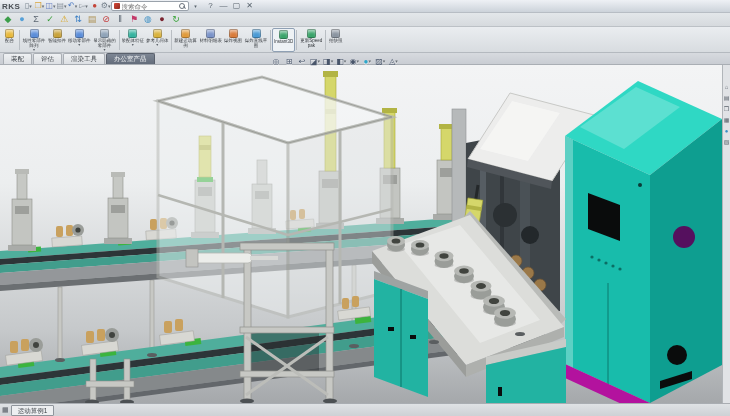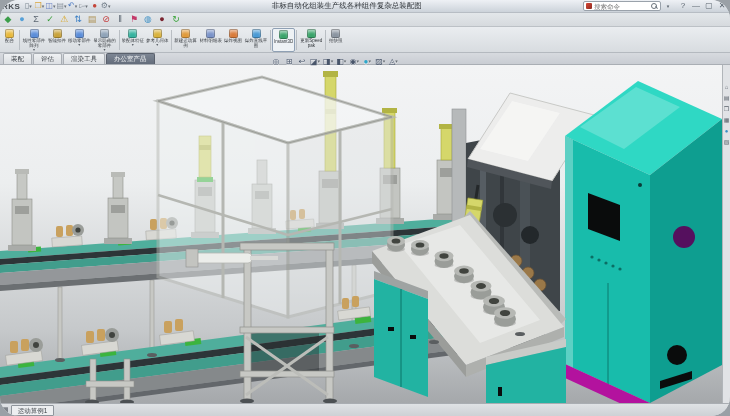--- a/index.html
+++ b/index.html
@@ -1,19 +1,19 @@
 <!DOCTYPE html>
 <html style="--teal_belt: #4fae9c; --teal_belt2: #419d8c; --belt_dark: #2d3538; --machine_teal: #18bcab; --machine_teal_light: #2fd8c4; --machine_teal_dark: #0e9e90; --cabinet_teal: #22b3a2; --magenta: #b3129e; --purple: #55105e; --aluminum: #c7c8c4; --aluminum_dark: #8f908c; --steel: #b6b9ba; --dark_body: #3f4549; --slab: #ededec; --yellow: #d5d76a; --yellow_dark: #b2b444; --green_clamp: #3cb43e; --tan: #c9a15e; --canister: #9a9d99; --canister_top: #b6b8b4; --canister_dark: #41443f;"><head>
 <meta charset="utf-8">
 <style>
   html,body{margin:0;padding:0;background:#9aa0a6;}
   *{box-sizing:border-box;}
   .app{position:relative;width:730px;height:416px;overflow:hidden;
        font-family:"Liberation Sans","DejaVu Sans",sans-serif;
-       background:#dfe3e7;user-select:none;border-radius:19px;}
+       background:#dfe3e7;user-select:none;}
   
   .titlebar{position:absolute;left:0;top:0;width:730px;height:13px;
     background:linear-gradient(#eef1f5,#ccd3da);border-bottom:1px solid #b7bdc4;
     display:flex;align-items:center;font-size:8px;color:#3c4147;}
   .logo{font-weight:bold;font-size:8px;color:#4a4f55;letter-spacing:.5px;padding:0 3px 0 2px;}
   .qat{display:flex;align-items:center;gap:1px;}
   .ico{display:inline-flex;align-items:center;justify-content:center;
        height:11px;min-width:10px;font-size:8px;line-height:1;color:#5a646e;cursor:default;}
   .ico .mini{font-size:5px;color:#6a7077;margin-left:0px;}
   .wtitle{flex:1;text-align:center;font-size:7.5px;color:#2e3338;
@@ -87,21 +87,20 @@
     <span class="qat">
         <span class="ico" style="color: rgb(125, 136, 147);">▯<span class="mini">▾</span></span>
         <span class="ico" style="color: rgb(217, 165, 60);">❒<span class="mini">▾</span></span>
         <span class="ico" style="color: rgb(111, 134, 199);">◫<span class="mini">▾</span></span>
         <span class="ico" style="color: rgb(140, 149, 158);">▤<span class="mini">▾</span></span>
         <span class="ico" style="color: rgb(74, 121, 196);">↶<span class="mini">▾</span></span>
         <span class="ico" style="color: rgb(130, 138, 147);">▻<span class="mini">▾</span></span>
         <span class="ico" style="color: rgb(196, 70, 58);">●</span>
         <span class="ico" style="color: rgb(118, 129, 141);">⚙<span class="mini">▾</span></span>
       </span>
-    <span class="wtitle">非标自动化组装生产线各种组件复杂总装配图</span>
     <span class="searchwrap">
       <span class="searchbox">
         <span class="swbadge"></span>
         <input placeholder="搜索命令" style="">
         <span class="mag"></span>
       </span>
       <span class="ico" style="font-size:5px;">▾</span>
     </span>
     <span class="winctl">
         <span class="ico">?</span>

